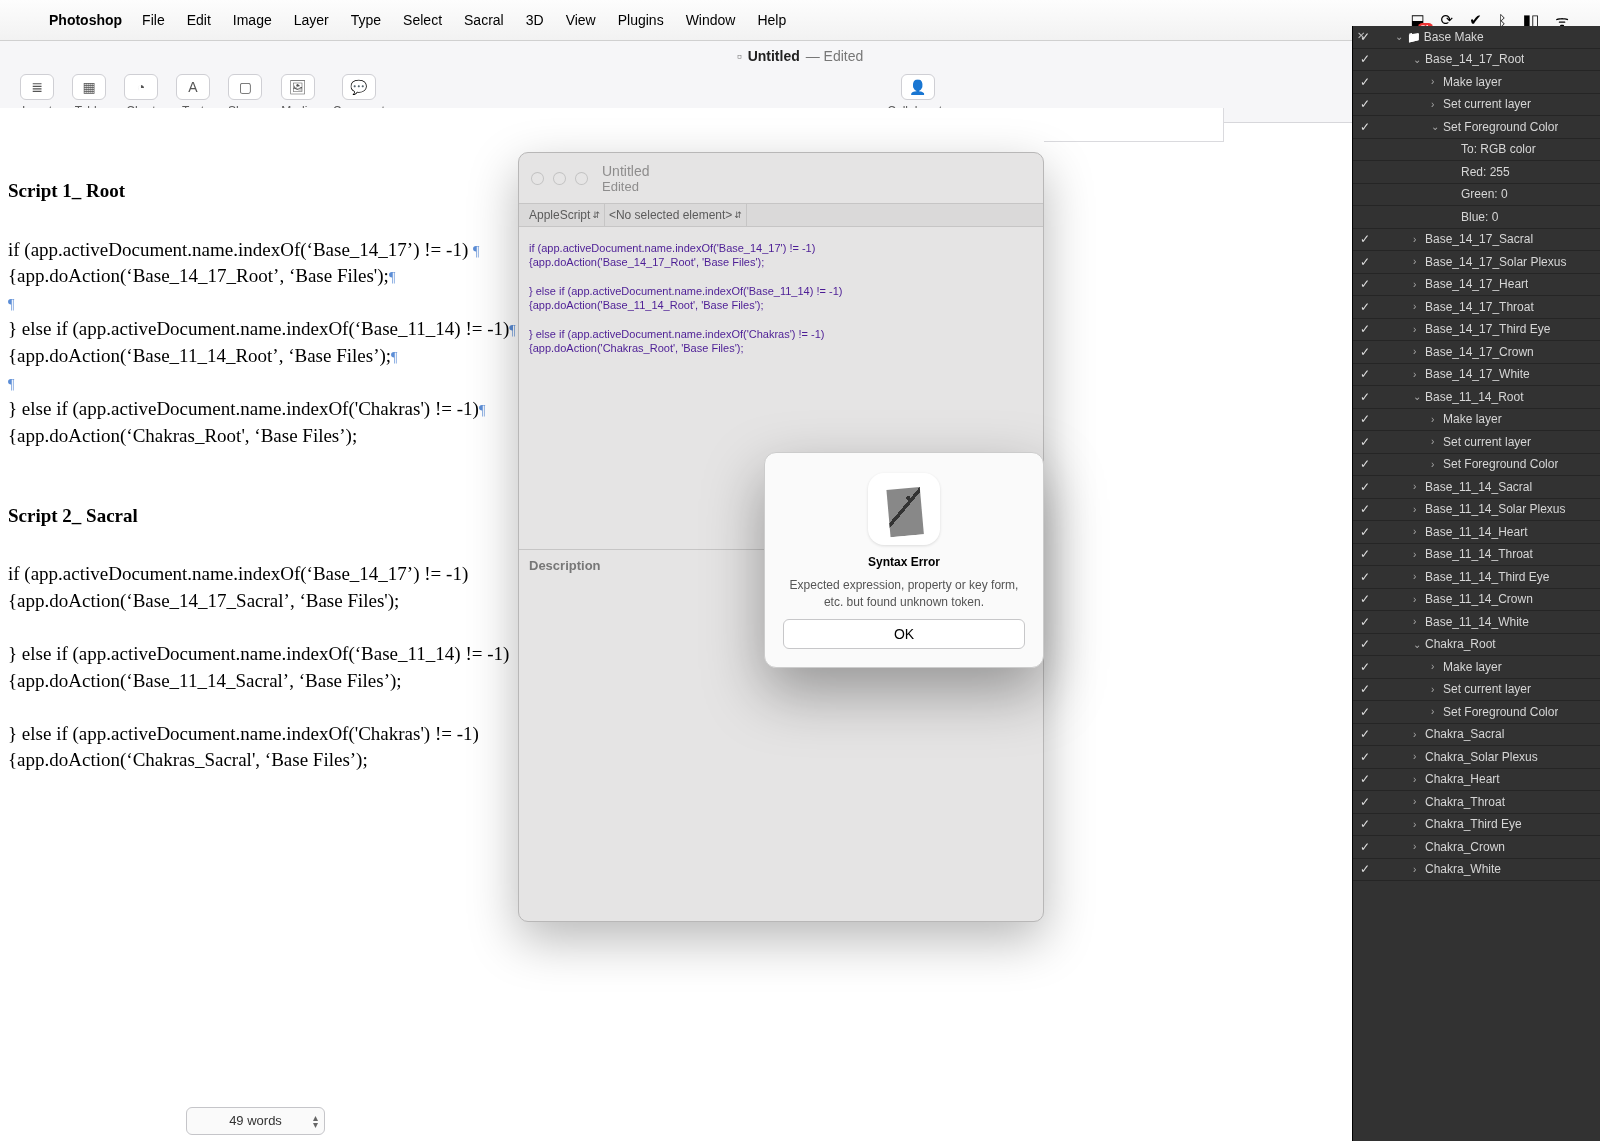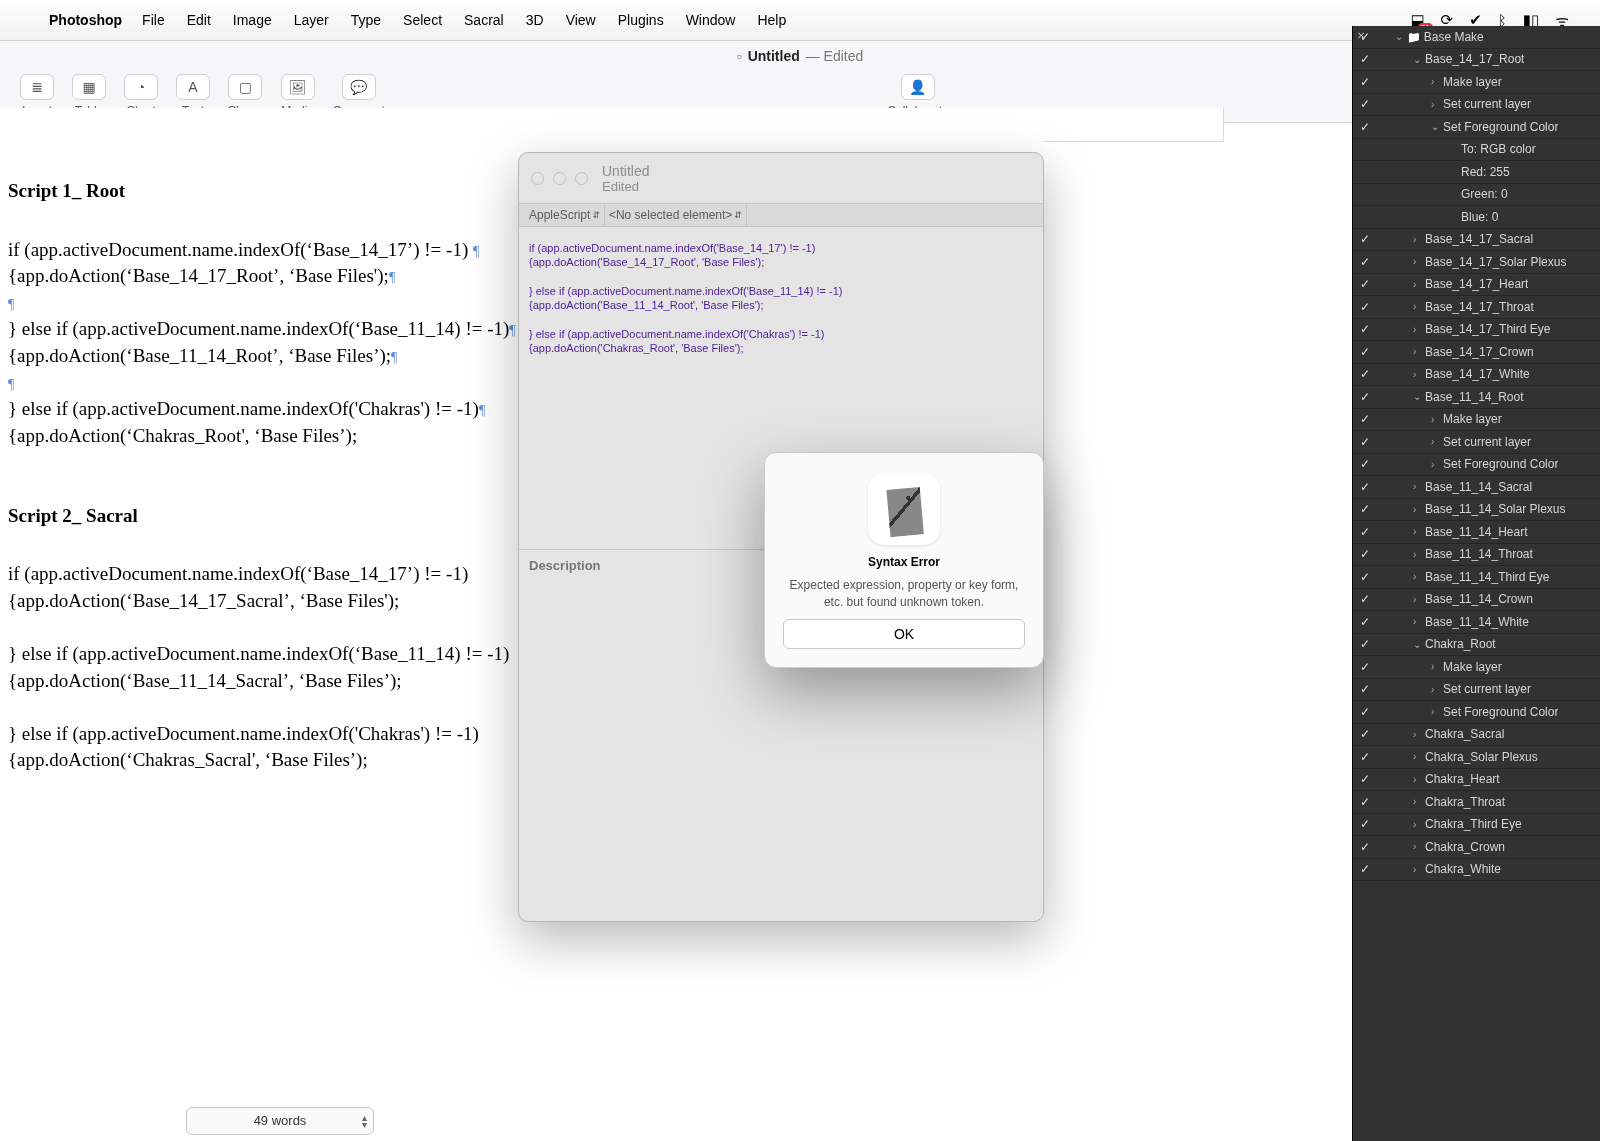--- a/index.html
+++ b/index.html
@@ -86,21 +86,21 @@
   font-family: "Times New Roman", Times, serif;
   font-size: 19px;
   color: #000;
   line-height: 1.4;
 }
 .doc-area h3 { font-size: 19px; font-weight: 700; margin-bottom: 32px; }
 .doc-area .pilcrow { color: #5b8dd6; font-size: 14px; }
 .word-count-pill {
   position: absolute;
   left: 186px; bottom: 6px;
-  width: 188px; height: 28px;
+  width: 139px; height: 28px;
   border: 1px solid #c5c5c9; border-radius: 6px; background: #fafafa;
   display: flex; align-items: center; justify-content: center;
   font-family: -apple-system, Arial; font-size: 13px; color: #333;
 }
 .word-count-pill .stepper { position: absolute; right: 6px; font-size: 10px; color: #666; line-height: 0.7; }
 
 
 .se-window {
   position: absolute;
   left: 518px; top: 152px;

